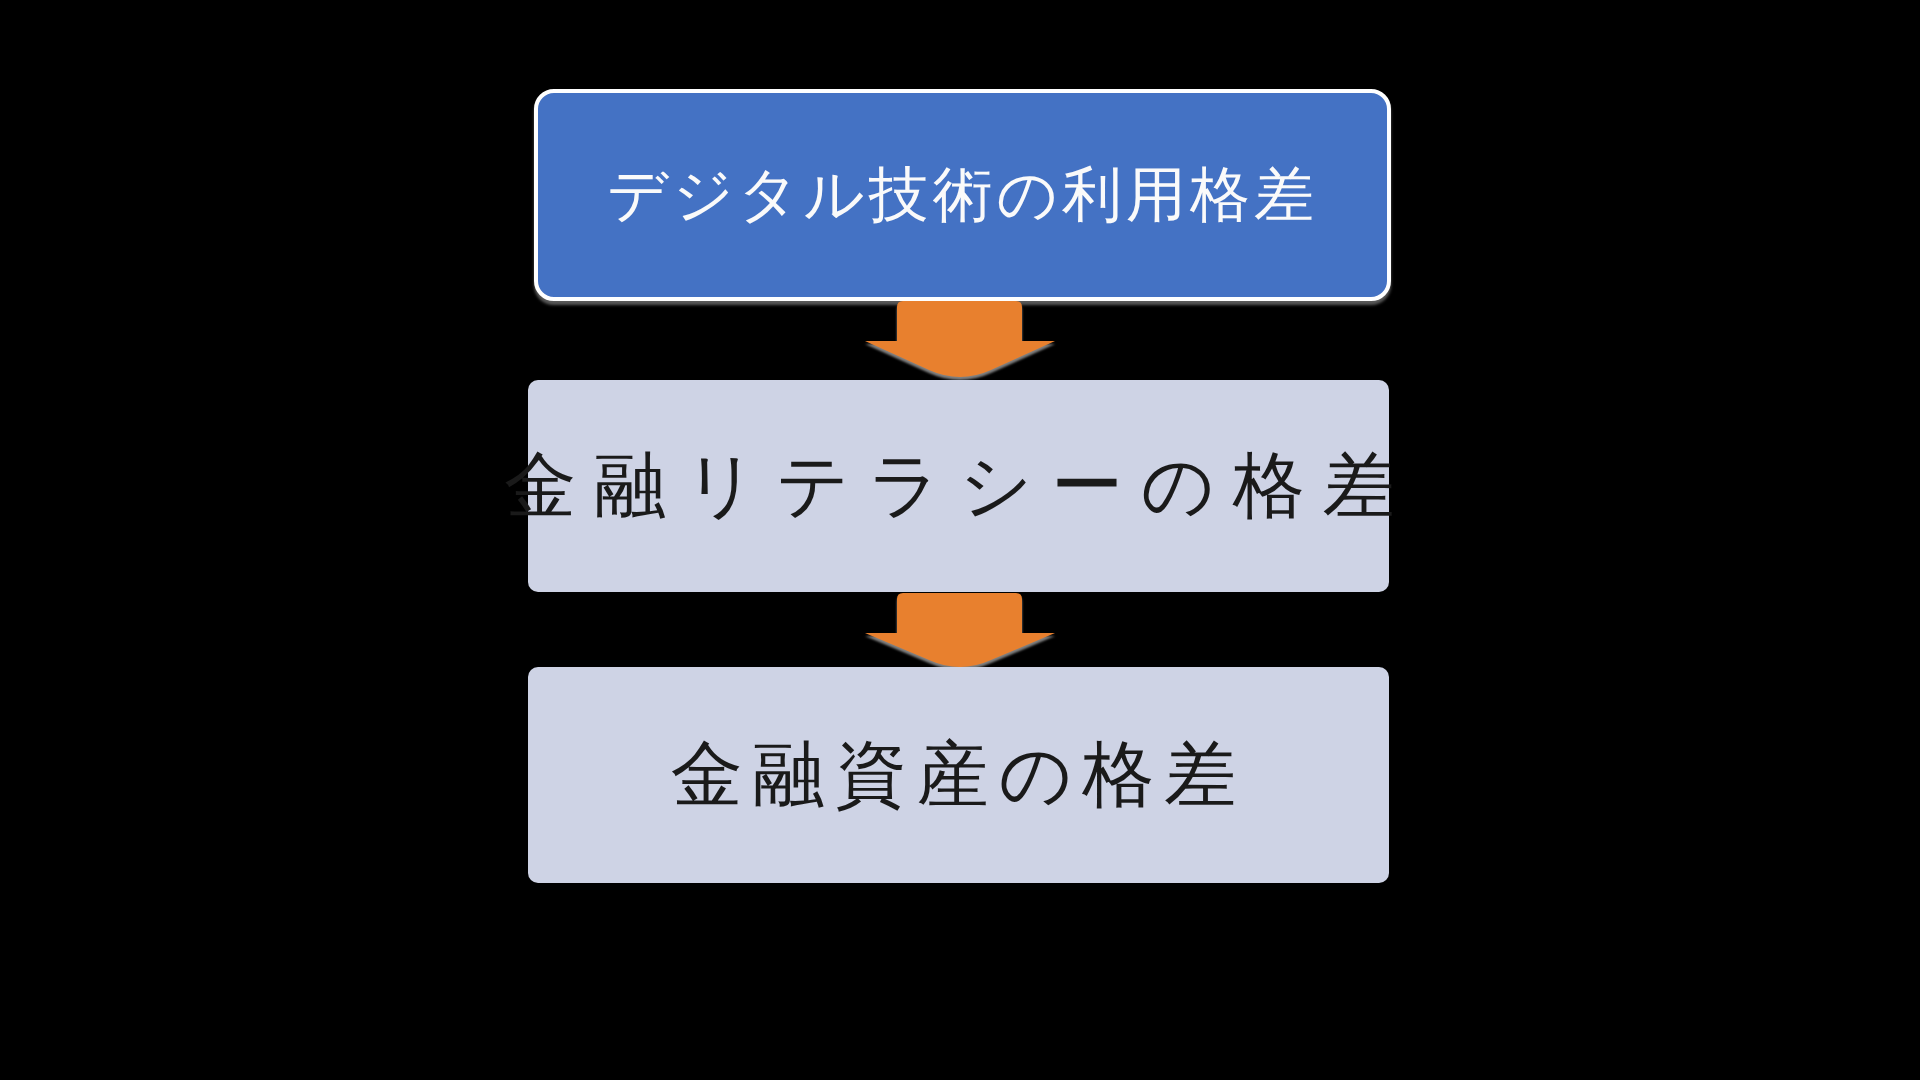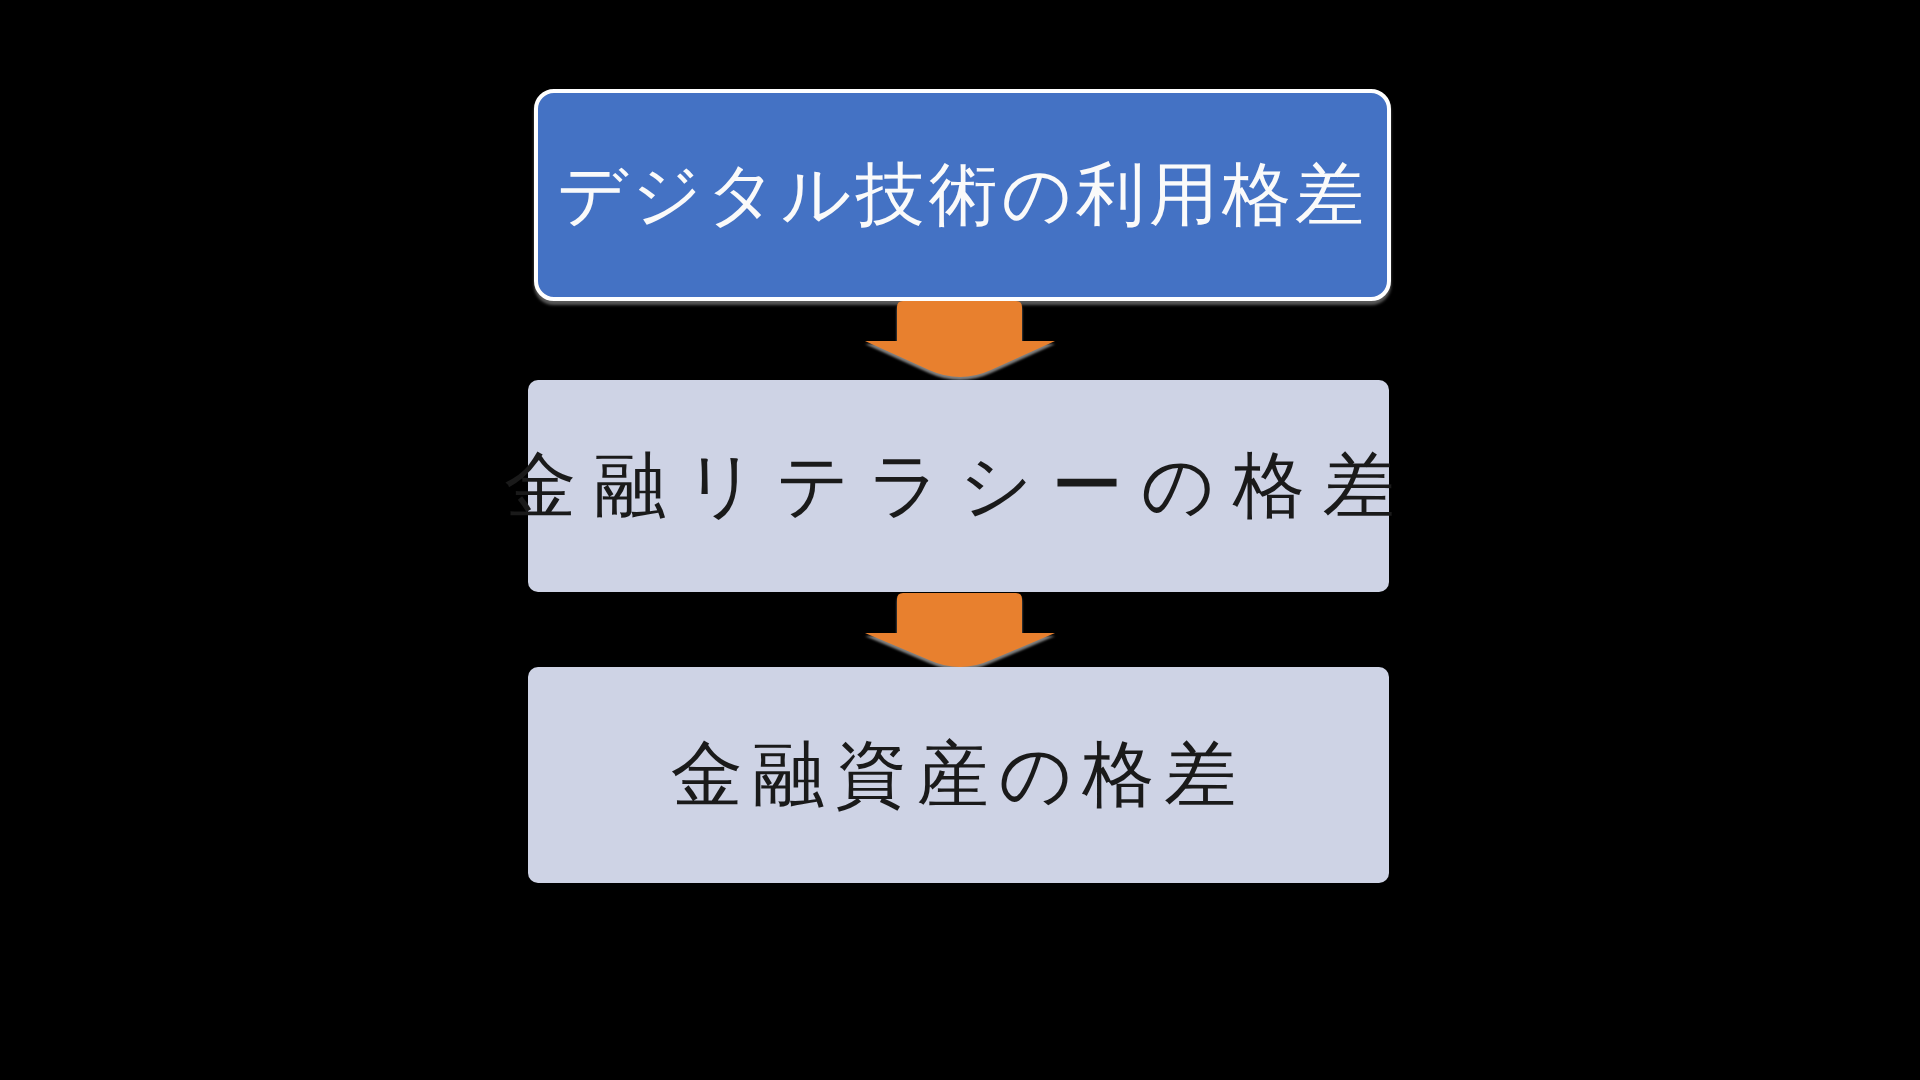--- a/index.html
+++ b/index.html
@@ -27,21 +27,21 @@
   }
   .node-top {
     left: 534px;
     top: 89px;
     width: 857px;
     height: 212px;
     background: #4472C4;
     border: 4px solid #FFFFFF;
     border-radius: 20px;
     color: #FAFAFA;
-    font-size: 69px;
+    font-size: 60px;
     letter-spacing: 4px;
     box-shadow: 0 4px 3px rgba(255,255,255,0.35);
   }
   .node-mid {
     left: 528px;
     top: 380px;
     width: 861px;
     height: 212px;
     background: #CED3E5;
     border-radius: 10px;

